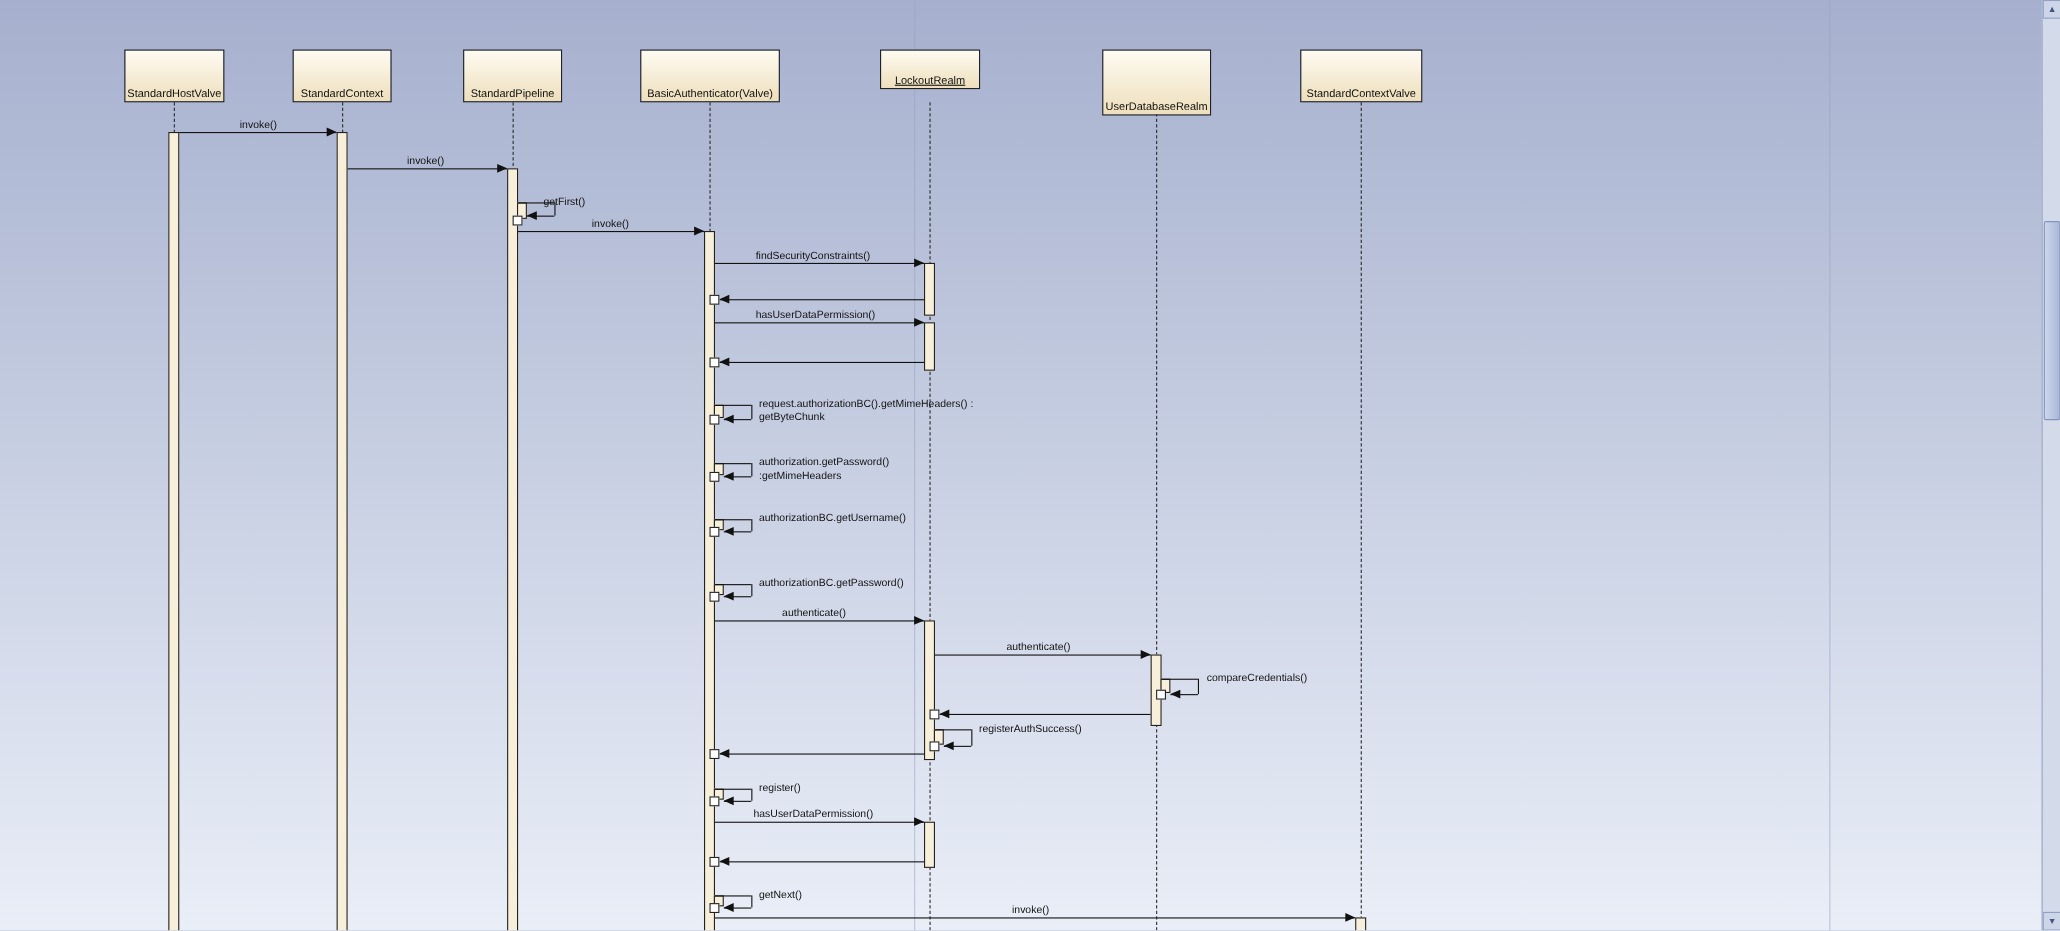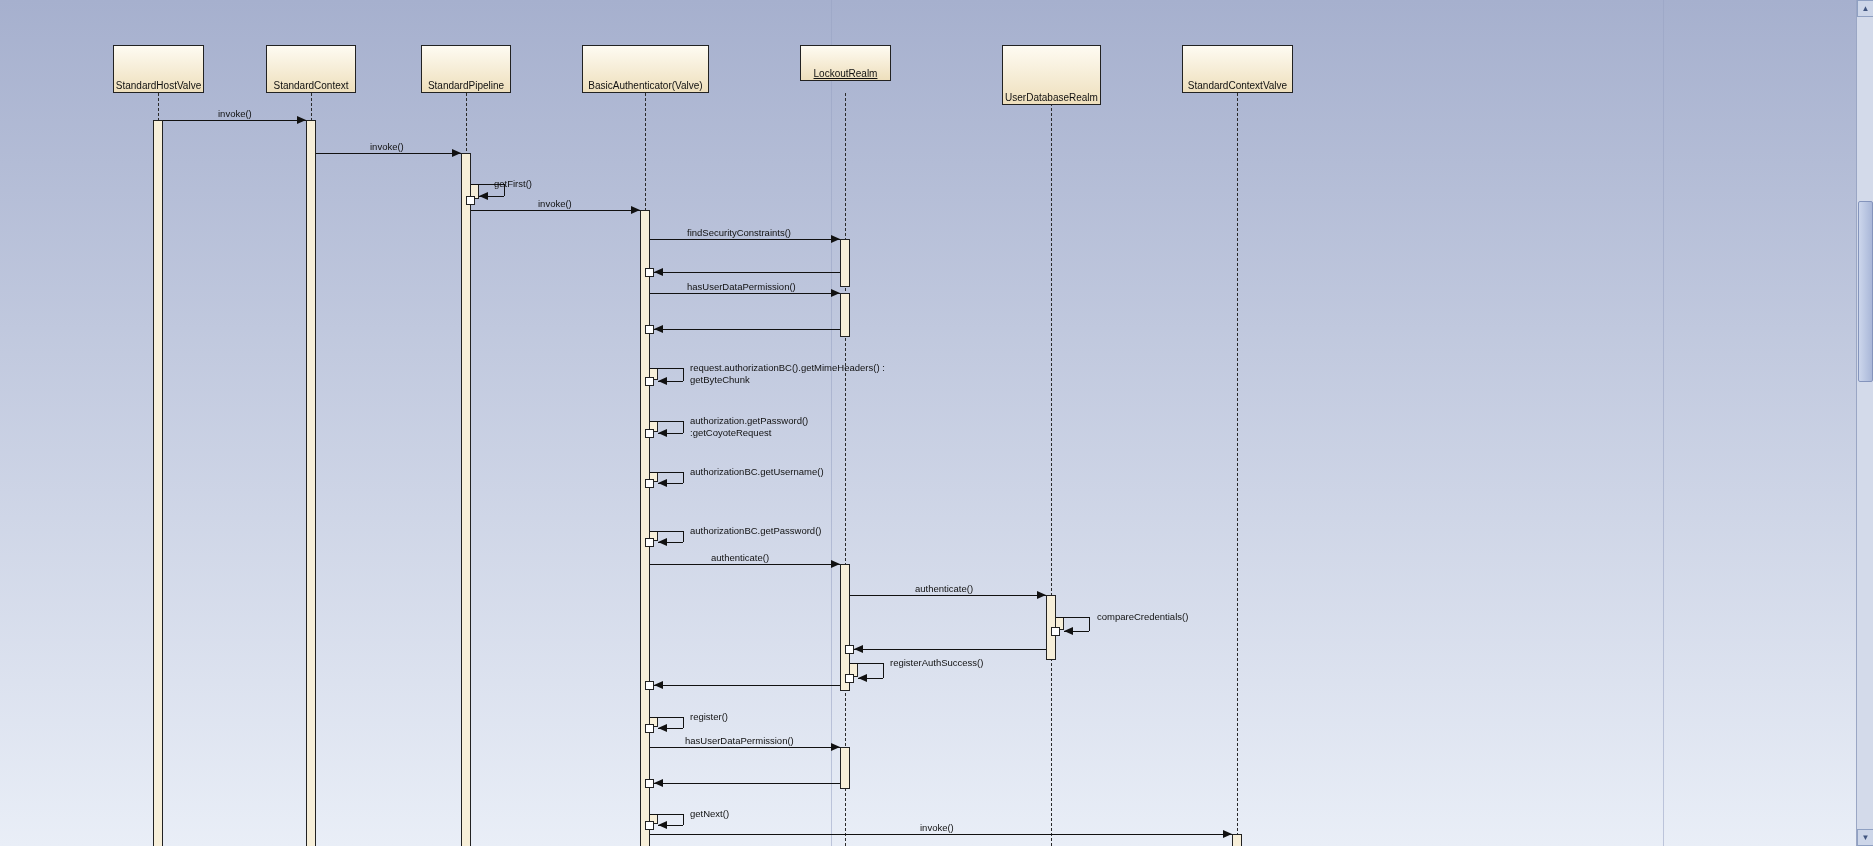--- a/index.html
+++ b/index.html
@@ -138,21 +138,21 @@
     <div class="mlabel" style="left: 690px; top: 362px;">
       <div>request.authorizationBC().getMimeHeaders() :</div>
       <div>getByteChunk</div>
     </div>
     <div class="hline" style="left: 650px; top: 421px; width: 33px;"></div>
     <div class="vline" style="left: 683px; top: 421px; height: 12px;"></div>
     <div class="hline" style="left: 658px; top: 433px; width: 25px;"></div>
     <div class="arr-l" style="left: 658px; top: 429px;"></div>
     <div class="mlabel" style="left: 690px; top: 415px;">
       <div>authorization.getPassword()</div>
-      <div>:getCoyoteRequest</div>
+      <div>:getMimeHeaders</div>
     </div>
     <div class="hline" style="left: 650px; top: 472px; width: 33px;"></div>
     <div class="vline" style="left: 683px; top: 472px; height: 11px;"></div>
     <div class="hline" style="left: 658px; top: 483px; width: 25px;"></div>
     <div class="arr-l" style="left: 658px; top: 479px;"></div>
     <div class="mlabel" style="left: 690px; top: 466px;">
       <div>authorizationBC.getUsername()</div>
     </div>
     <div class="hline" style="left: 650px; top: 531px; width: 33px;"></div>
     <div class="vline" style="left: 683px; top: 531px; height: 11px;"></div>

